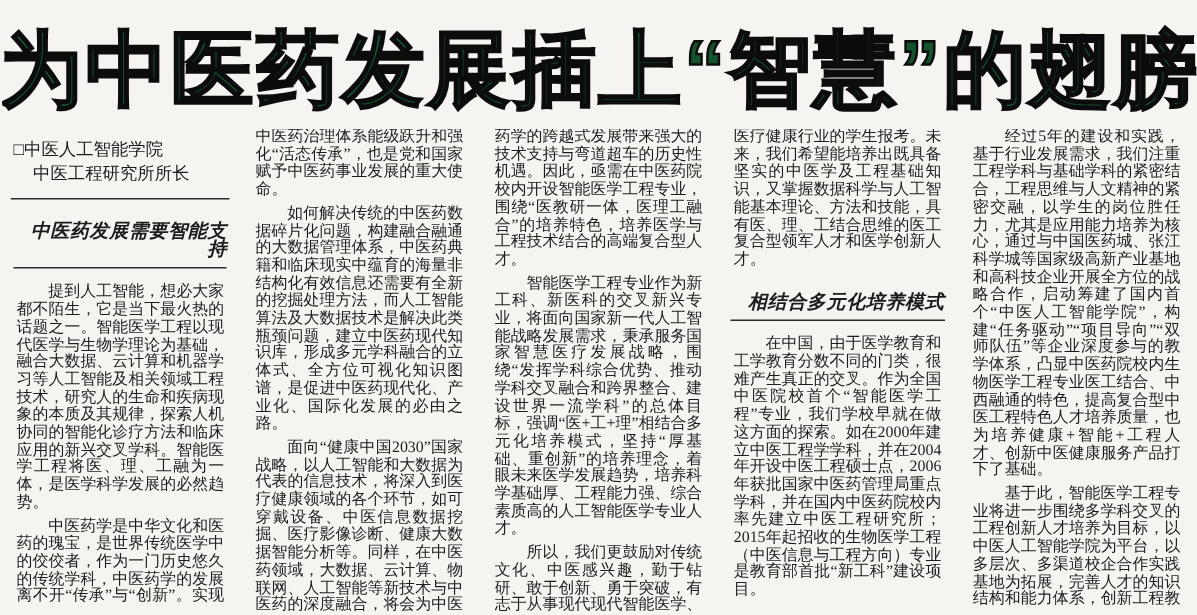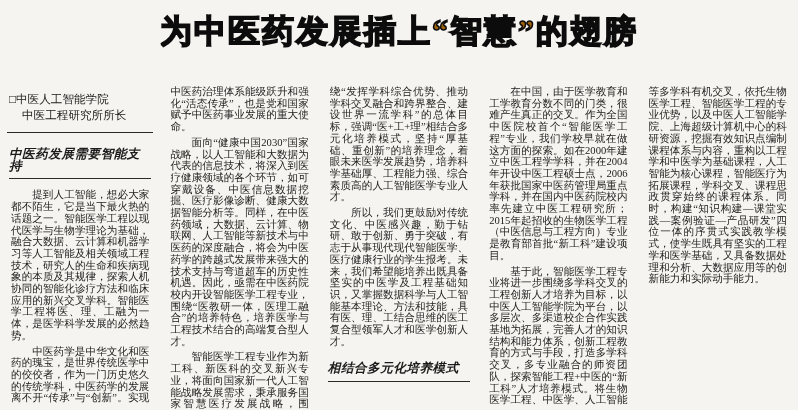--- a/index.html
+++ b/index.html
@@ -5,27 +5,27 @@
   html,body{margin:0;padding:0;}
   body{
     width:798px;height:410px;overflow:hidden;
     background:#f5f4f0;
     font-family:"Liberation Serif","DejaVu Serif",serif;
     color:#1c1c1c;
   }
   .page{width:798px;height:410px;position:relative;}
   .headline{
     text-align:center;
-    font-family:Liberation Serif, serif;
+    font-family:Liberation Sans, sans-serif;
     font-weight:900;
-    font-size:32px;
+    font-size:55px;
     letter-spacing:2px;
     padding-top:10px;
     height:72px;
-    color:#a16207;
+    color:#14532d;
     -webkit-text-stroke:1.6px #0c0c0c;
     white-space:nowrap;
   }
   .article{
     box-sizing:border-box;
     margin:4px 7px 0 7px;
     height:328px;
     overflow:hidden;
     column-count:5;
     column-gap:13px;
@@ -41,21 +41,21 @@
     font-size:11.6px;
     line-height:16px;
     break-inside:avoid;
   }
   .byline .l2,.byline .l3{padding-left:13px;}
   .byline .l3{font-weight:bold;}
   .section-heading{
     font-weight:bold;
     font-style:italic;
     font-size:12.6px;
-    text-align:left;
+    text-align:right;
     margin:16px 2px 10px 2px;
     padding-bottom:6px;
     border-bottom:1.2px solid #2a2a2a;
     break-inside:avoid;
     letter-spacing:0.5px;
   }
   .article p{
     margin:4px;
     text-indent:2em;
   }
@@ -70,23 +70,25 @@
   <div class="article">
 
     <div class="byline">
       <div class="l1">□中医人工智能学院</div>
       <div class="l2">中医工程研究所所长</div>
     </div>
 
     <div class="section-heading">中医药发展需要智能支持</div>
     <p>提到人工智能，想必大家都不陌生，它是当下最火热的话题之一。智能医学工程以现代医学与生物学理论为基础，融合大数据、云计算和机器学习等人工智能及相关领域工程技术，研究人的生命和疾病现象的本质及其规律，探索人机协同的智能化诊疗方法和临床应用的新兴交叉学科。智能医学工程将医、理、工融为一体，是医学科学发展的必然趋势。</p>
     <p>中医药学是中华文化和医药的瑰宝，是世界传统医学中的佼佼者，作为一门历史悠久的传统学科，中医药学的发展离不开“传承”与“创新”。实现中医药治理体系能级跃升和强化“活态传承”，也是党和国家赋予中医药事业发展的重大使命。</p>
+    <p>如何解决传统的中医药数据碎片化问题，构建融合融通的大数据管理体系，中医药典籍和临床现实中蕴育的海量非结构化有效信息还需要有全新的挖掘处理方法，而人工智能算法及大数据技术是解决此类瓶颈问题，建立中医药现代知识库，形成多元学科融合的立体式、全方位可视化知识图谱，是促进中医药现代化、产业化、国际化发展的必由之路。</p>
     <p>面向“健康中国2030”国家战略，以人工智能和大数据为代表的信息技术，将深入到医疗健康领域的各个环节，如可穿戴设备、中医信息数据挖掘、医疗影像诊断、健康大数据智能分析等。同样，在中医药领域，大数据、云计算、物联网、人工智能等新技术与中医药的深度融合，将会为中医药学的跨越式发展带来强大的技术支持与弯道超车的历史性机遇。因此，亟需在中医药院校内开设智能医学工程专业，围绕“医教研一体，医理工融合”的培养特色，培养医学与工程技术结合的高端复合型人才。</p>
 
     <p>智能医学工程专业作为新工科、新医科的交叉新兴专业，将面向国家新一代人工智能战略发展需求，秉承服务国家智慧医疗发展战略，围绕“发挥学科综合优势、推动学科交叉融合和跨界整合、建设世界一流学科”的总体目标，强调“医+工+理”相结合多元化培养模式，坚持“厚基础、重创新”的培养理念，着眼未来医学发展趋势，培养科学基础厚、工程能力强、综合素质高的人工智能医学专业人才。</p>
     <p>所以，我们更鼓励对传统文化、中医感兴趣，勤于钻研、敢于创新、勇于突破，有志于从事现代现代智能医学、医疗健康行业的学生报考。未来，我们希望能培养出既具备坚实的中医学及工程基础知识，又掌握数据科学与人工智能基本理论、方法和技能，具有医、理、工结合思维的医工复合型领军人才和医学创新人才。</p>
 
     <div class="section-heading">相结合多元化培养模式</div>
     <p>在中国，由于医学教育和工学教育分数不同的门类，很难产生真正的交叉。作为全国中医院校首个“智能医学工程”专业，我们学校早就在做这方面的探索。如在2000年建立中医工程学学科，并在2004年开设中医工程硕士点，2006年获批国家中医药管理局重点学科，并在国内中医药院校内率先建立中医工程研究所；2015年起招收的生物医学工程（中医信息与工程方向）专业是教育部首批“新工科”建设项目。</p>
+    <p>经过5年的建设和实践，基于行业发展需求，我们注重工程学科与基础学科的紧密结合，工程思维与人文精神的紧密交融，以学生的岗位胜任力，尤其是应用能力培养为核心，通过与中国医药城、张江科学城等国家级高新产业基地和高科技企业开展全方位的战略合作，启动筹建了国内首个“中医人工智能学院”，构建“任务驱动”“项目导向”“双师队伍”等企业深度参与的教学体系，凸显中医药院校内生物医学工程专业医工结合、中西融通的特色，提高复合型中医工程特色人才培养质量，也为培养健康+智能+工程人才、创新中医健康服务产品打下了基础。</p>
     <p>基于此，智能医学工程专业将进一步围绕多学科交叉的工程创新人才培养为目标，以中医人工智能学院为平台，以多层次、多渠道校企合作实践基地为拓展，完善人才的知识结构和能力体系，创新工程教育的方式与手段，打造多学科交叉，多专业融合的师资团队，探索智能工程+中医的“新工科”人才培养模式。将生物医学工程、中医学、人工智能等多学科有机交叉，依托生物医学工程、智能医学工程的专业优势，以及中医人工智能学院、上海超级计算机中心的科研资源，挖掘有效知识点编制课程体系与内容，重构以工程学和中医学为基础课程，人工智能为核心课程，智能医疗为拓展课程，学科交叉、课程思政贯穿始终的课程体系。同时，构建“知识构建—课堂实践—案例验证—产品研发”四位一体的序贯式实践教学模式，使学生既具有坚实的工程学和医学基础，又具备数据处理和分析、大数据应用等的创新能力和实际动手能力。</p>
 
   </div>
 </div>
 
 </body></html>

